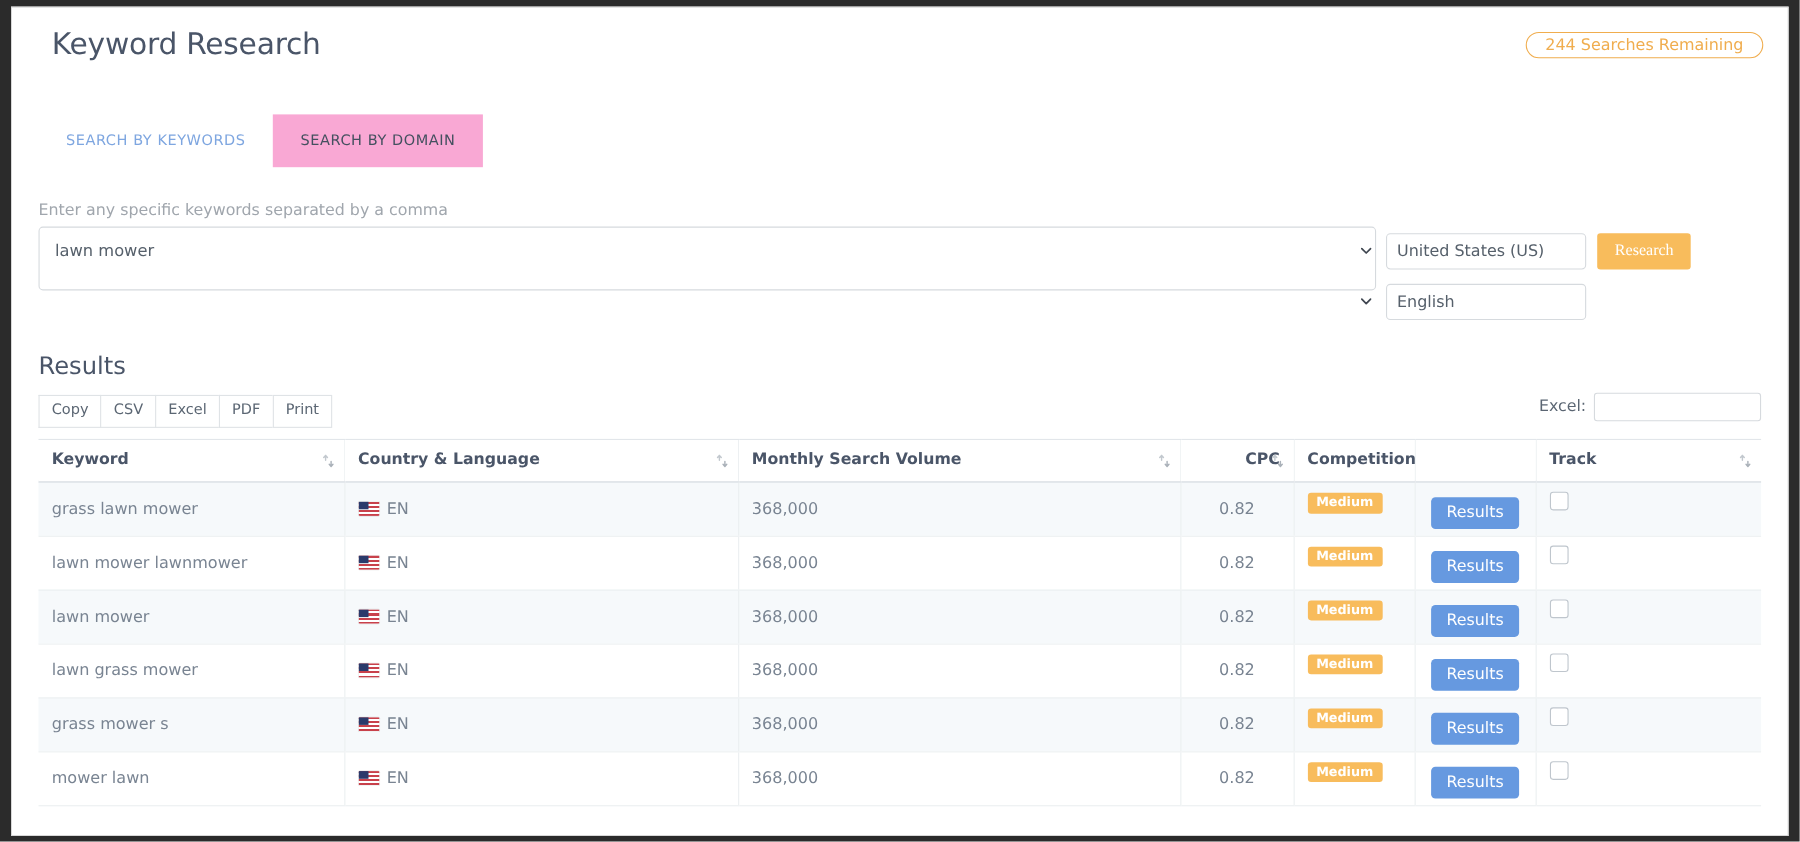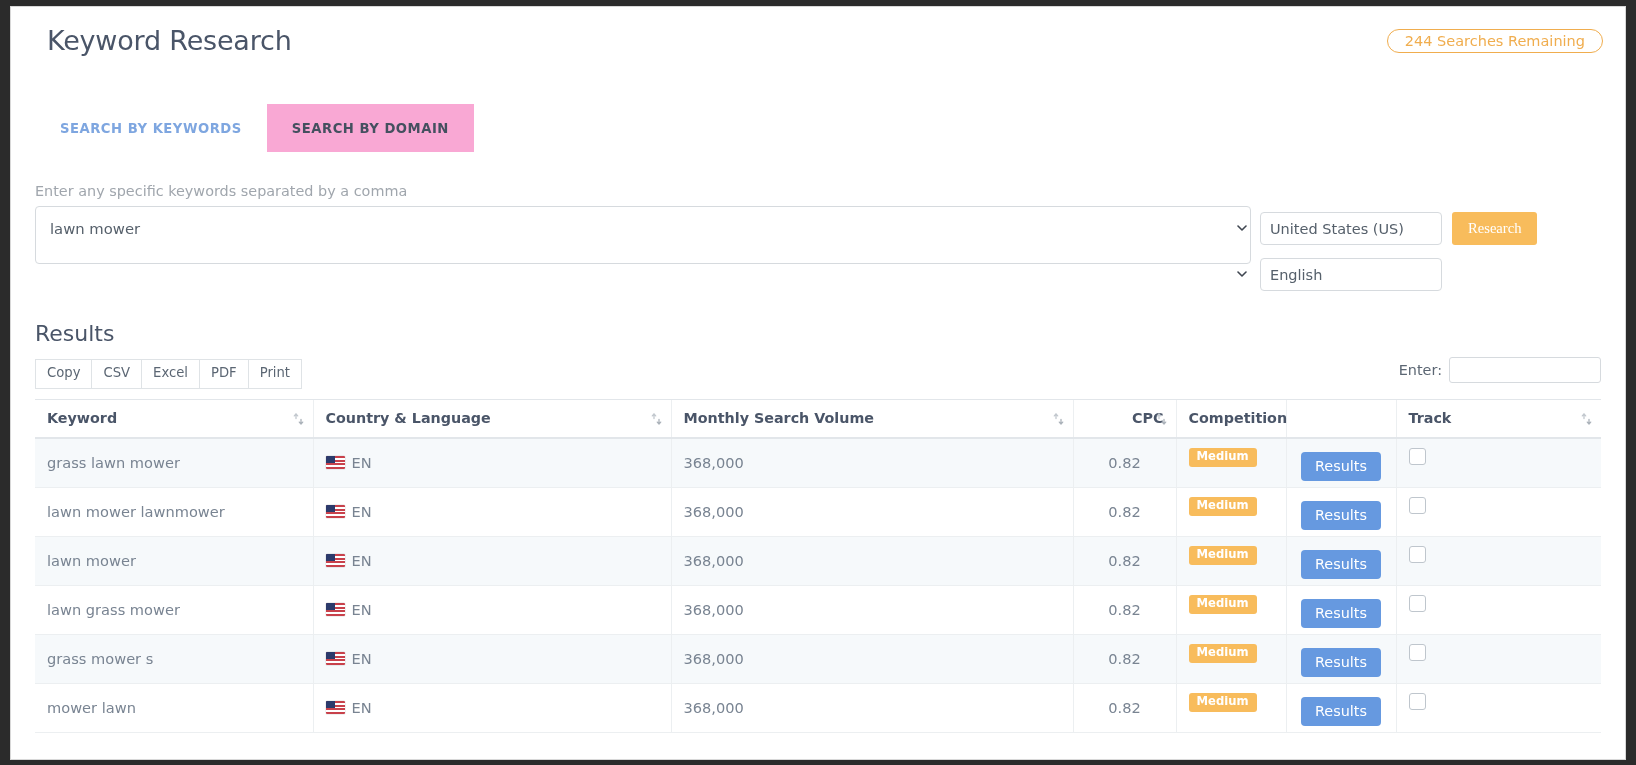--- a/index.html
+++ b/index.html
@@ -63,21 +63,21 @@
     top: 97px;
     display: flex;
     align-items: stretch;
     height: 48px;
   }
   .tab {
     display: flex;
     align-items: center;
     padding: 0 25px;
     font-size: 13.2px;
-    font-weight: 700;
+    font-weight: 400;
     letter-spacing: 0.5px;
     cursor: pointer;
     user-select: none;
   }
   .tab.inactive { color: #7ea6e0; background: transparent; }
   .tab.active { color: #44505f; background: #f9a8d4; }
 
   
   .form-hint {
     position: absolute;
@@ -359,21 +359,21 @@
 
   <div class="export-bar">
     <button class="export-btn">Copy</button>
     <button class="export-btn">CSV</button>
     <button class="export-btn">Excel</button>
     <button class="export-btn">PDF</button>
     <button class="export-btn">Print</button>
   </div>
 
   <div class="search-box-wrap">
-    <span class="search-label">Enter:</span>
+    <span class="search-label">Excel:</span>
     <input class="search-input" type="text" placeholder="" style="">
   </div>
 
   <table class="tbl">
     <colgroup>
       <col style="width:278px">
       <col style="width:358px">
       <col style="width:402px">
       <col style="width:103px">
       <col style="width:110px">

